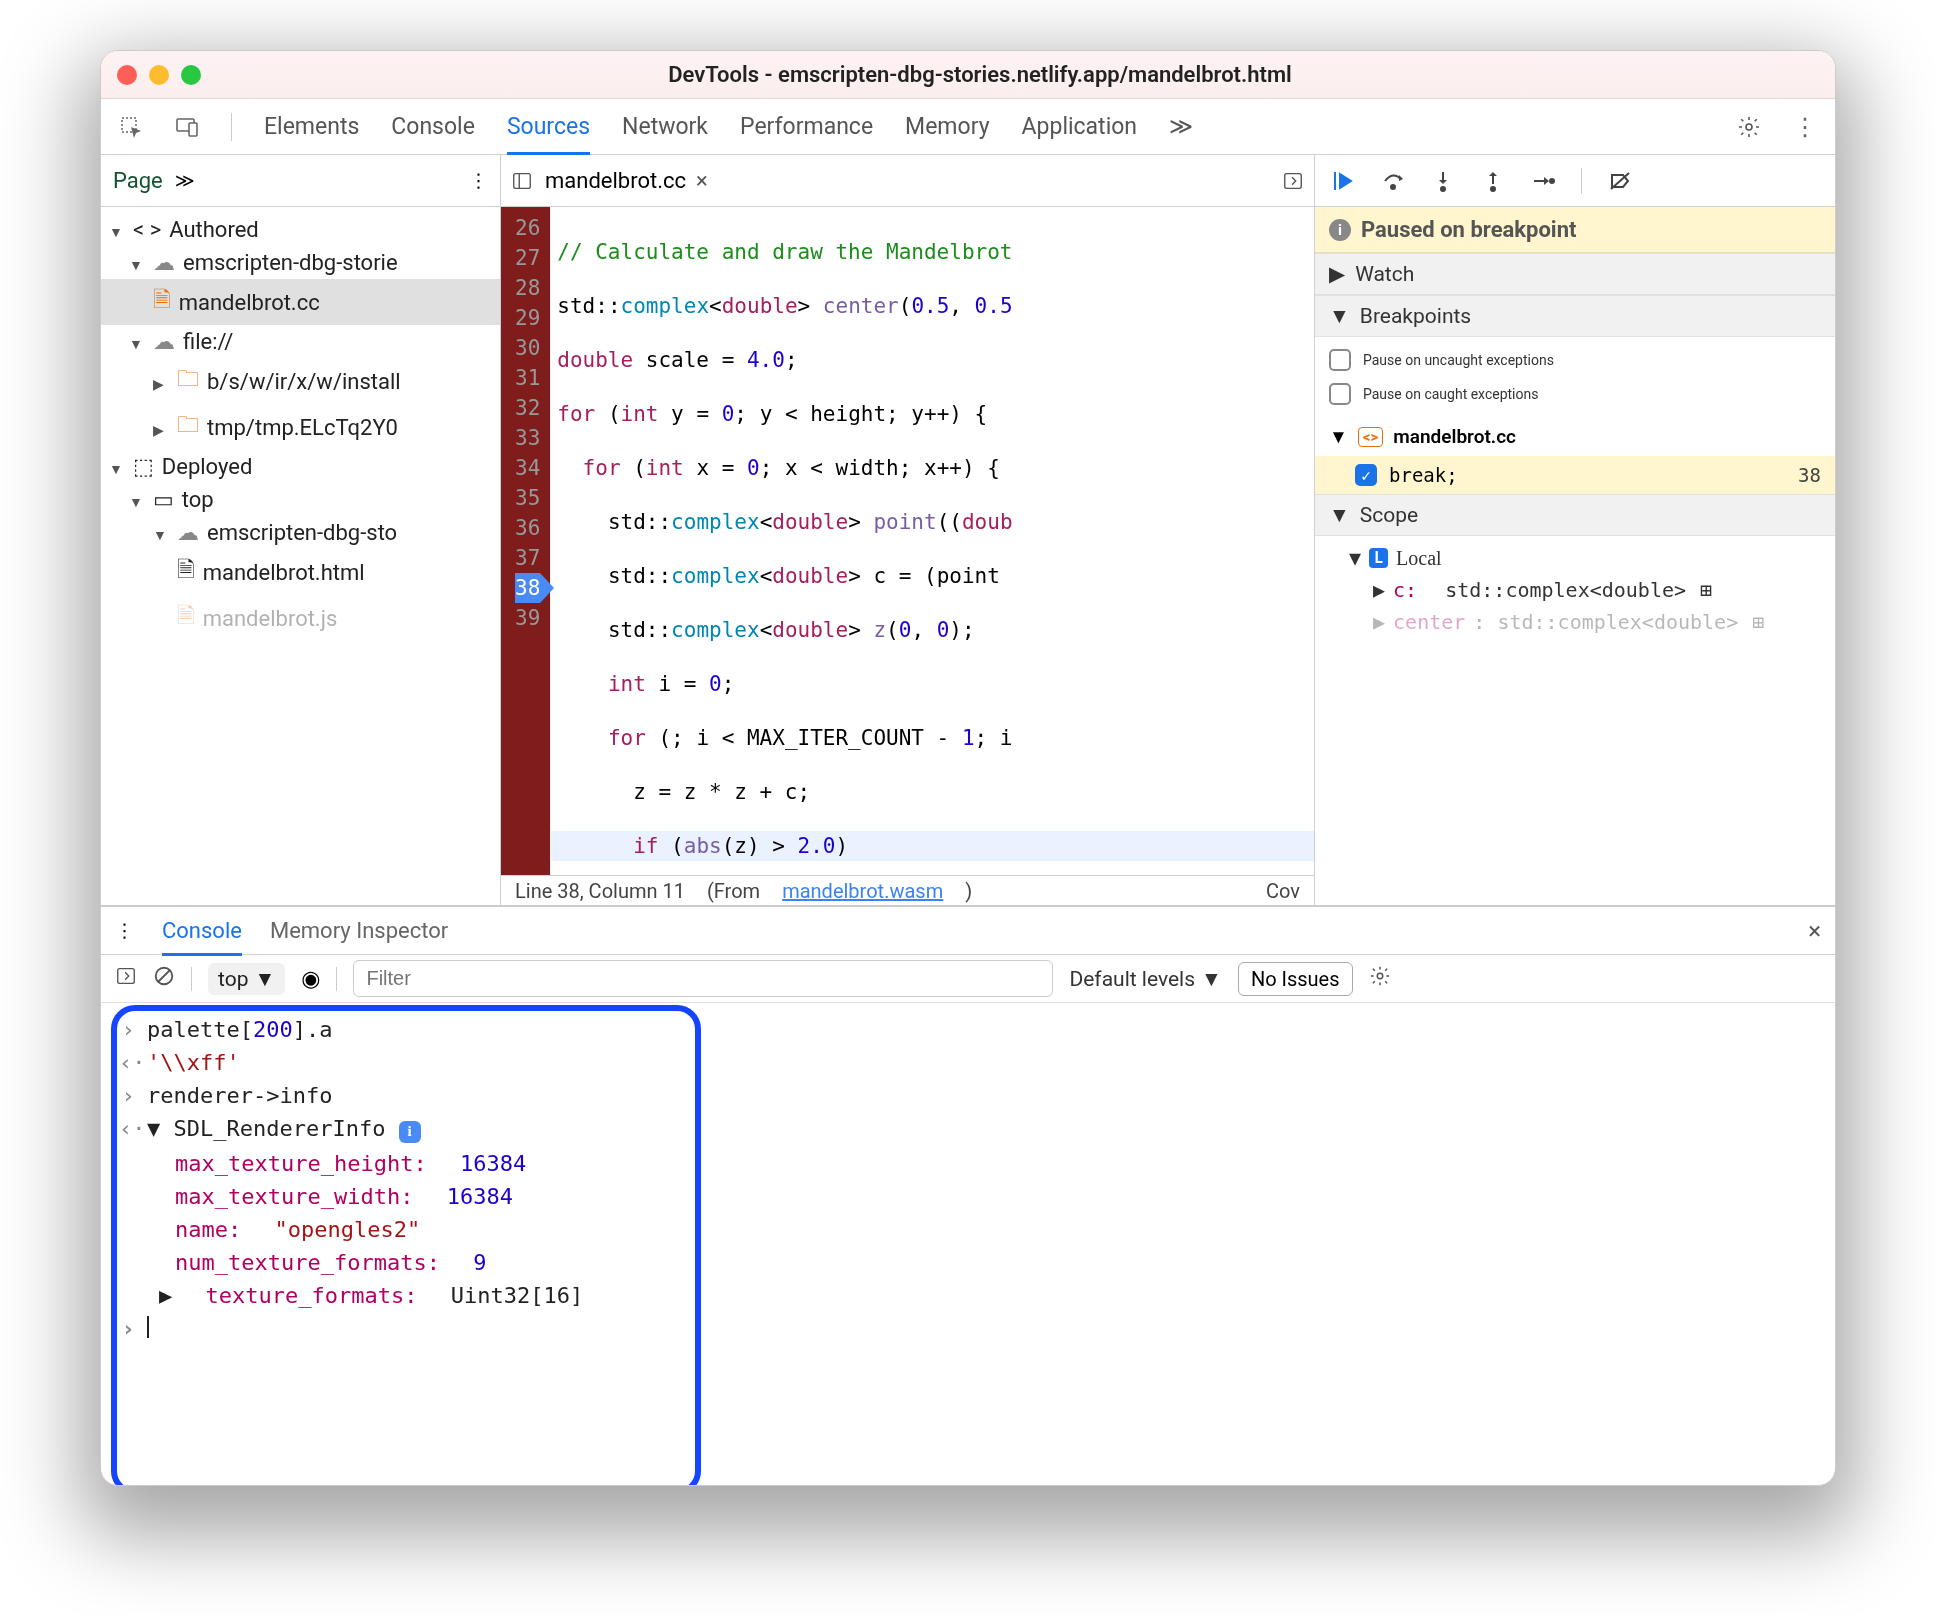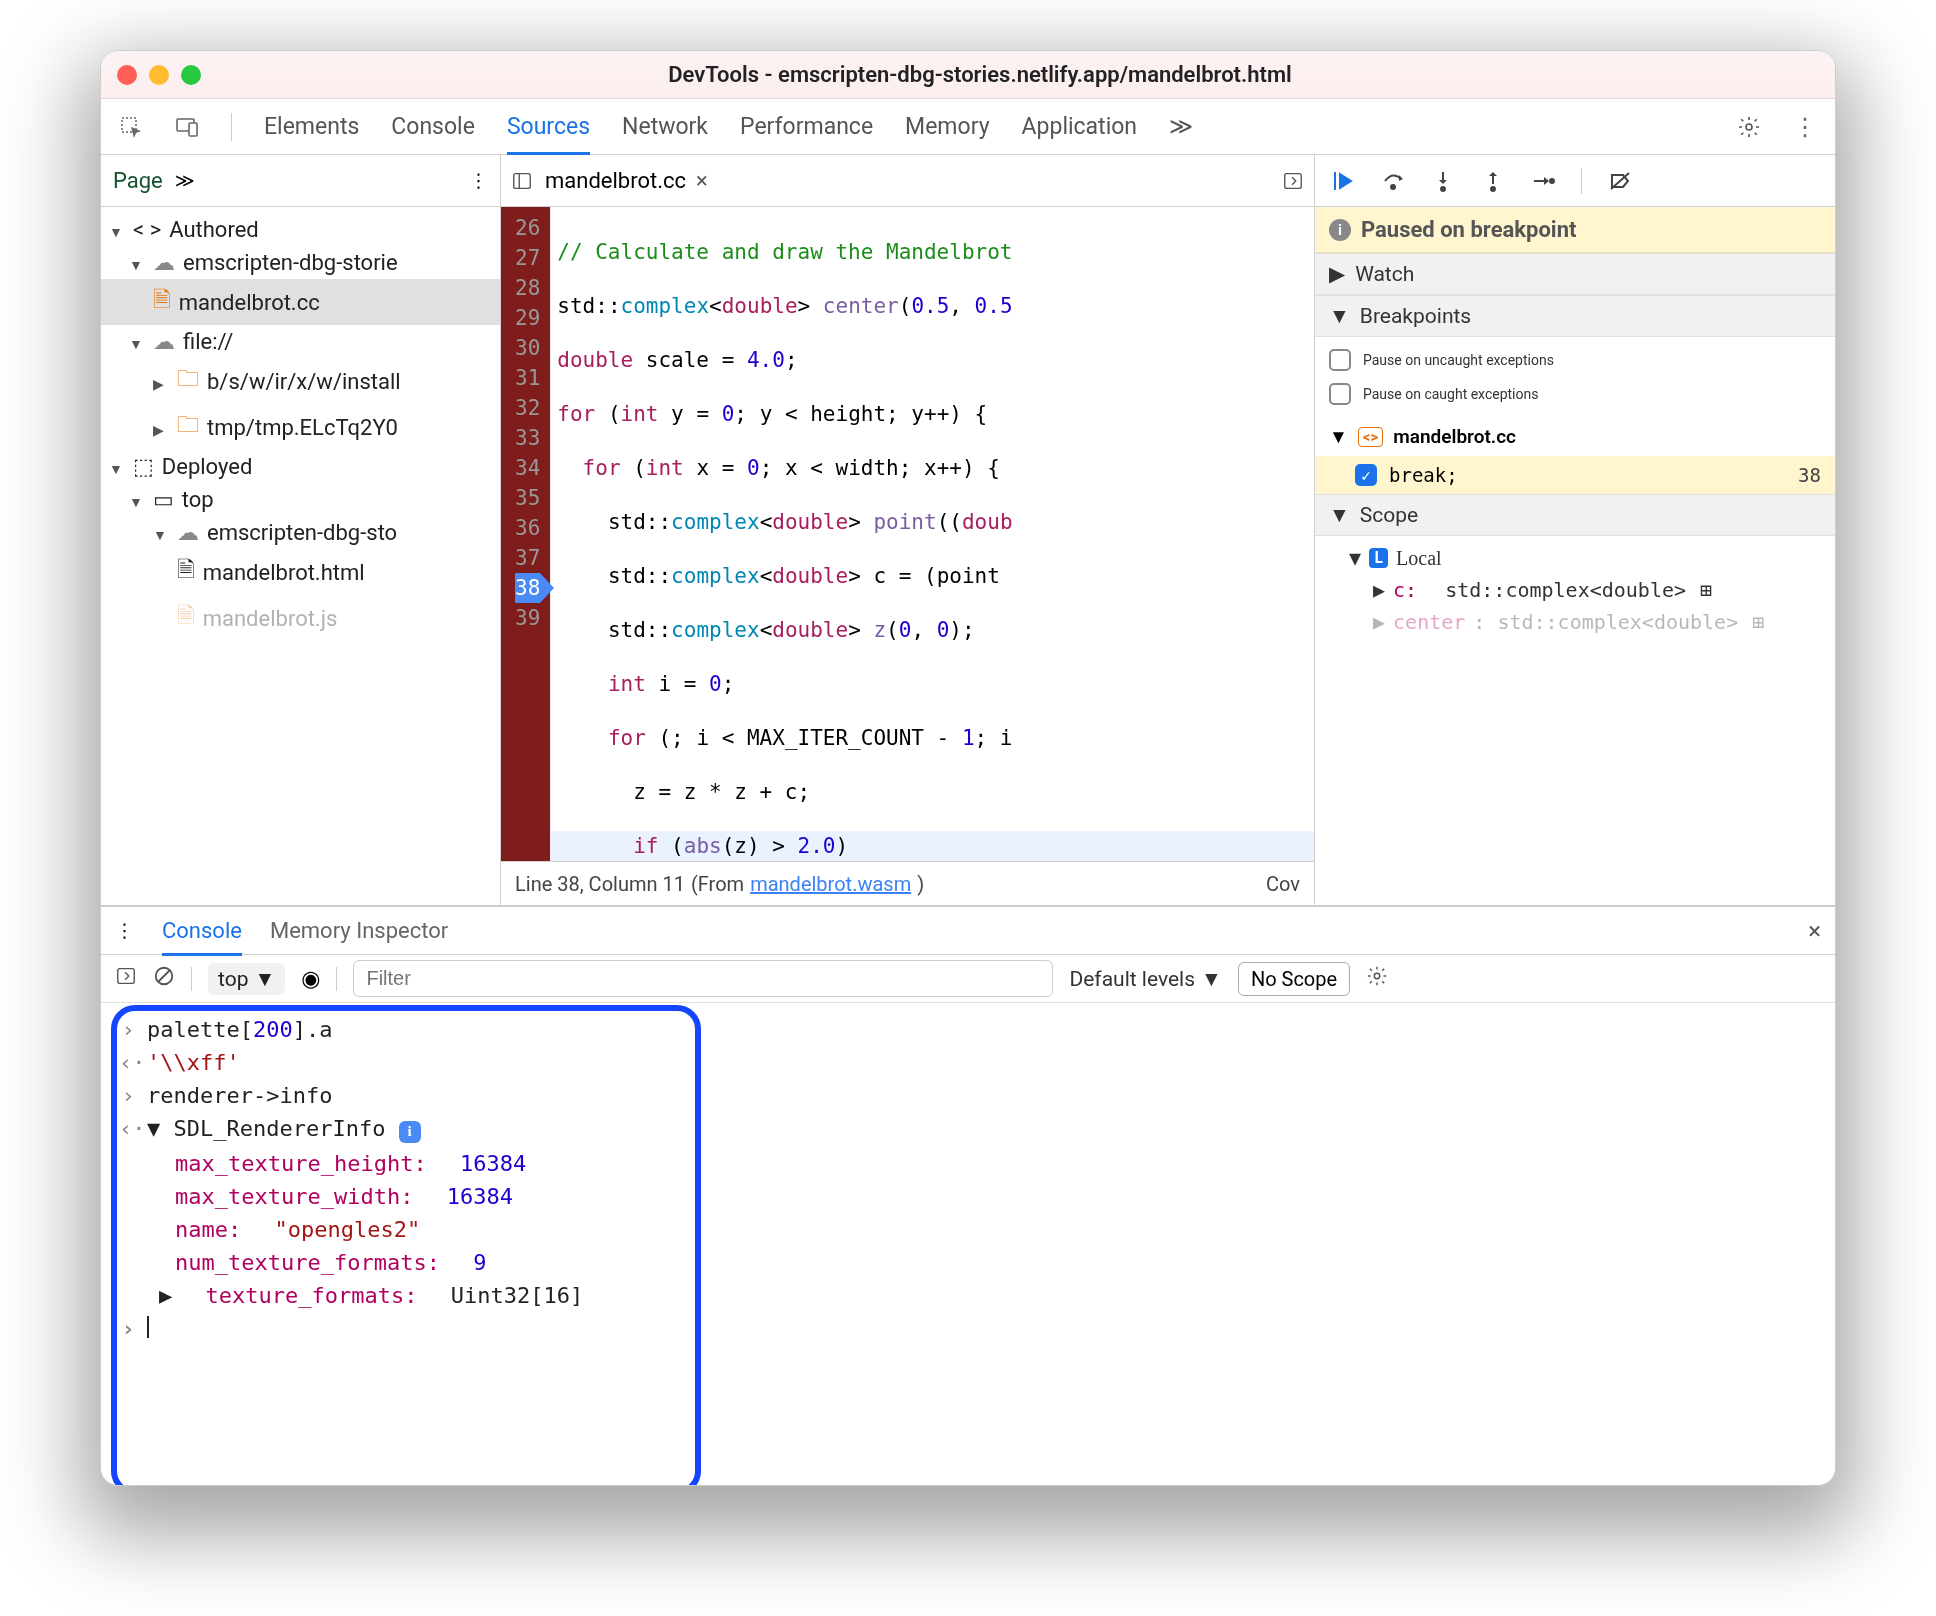--- a/index.html
+++ b/index.html
@@ -65,21 +65,21 @@
   .filetab { display:flex; align-items:center; gap:10px; font-size:22px;}
   .editor { flex:1; display:flex; font-family: "SF Mono", Menlo, Consolas, monospace; font-size:21px; overflow:hidden;}
   .gutter { background:#7f1d1d; color:#999; text-align:right; padding:6px 10px 6px 14px; border-right:1px solid #eee;}
   .gutter div{height:30px; line-height:30px;}
   .code { flex:1; padding:6px 0; white-space:pre; overflow:hidden;}
   .code-line{height:30px; line-height:30px; padding-left:6px;}
   .code-line.hl2{ background:#eaf2ff;}
   .gutter .hl-g{ background:#4a8af4; color:#fff; position:relative;}
   .gutter .hl-g::after{content:""; position:absolute; right:-14px; top:0; width:0; height:0; border-top:15px solid transparent; border-bottom:15px solid transparent; border-left:14px solid #4a8af4;}
   .kw{color:#a71d5d;} .ty{color:#0086b3;} .fn{color:#795da3;} .num{color:#1c00cf;} .cm{color:#1a8d1a;} .id{color:#000;}
-  .statusbar{height:44px; border-top:1px solid #d0d0d0; background:#fff; display:flex; align-items:center; padding:0 14px; font-size:20px; color:#444; gap:6px;}
+  .statusbar{height:30px; border-top:1px solid #d0d0d0; background:#fff; display:flex; align-items:center; padding:0 14px; font-size:20px; color:#444; gap:22px;}
   .statusbar a{color:#3b82f6; text-decoration:underline;}
 
   .right-panel { width:520px; display:flex; flex-direction:column;}
   .dbg-toolbar{ height:52px; border-bottom:1px solid #d0d0d0; display:flex; align-items:center; gap:26px; padding:0 16px;}
   .dbg-toolbar svg{display:block;}
   .paused-banner{ background:#fff6cf; padding:10px 14px; display:flex; align-items:center; gap:10px; border-bottom:1px solid #e9e0af;}
   .paused-banner .t{font-weight:700; color:#555; font-size:22px;}
   .section-hdr{ background:#f1f1f1; padding:8px 14px; border-bottom:1px solid #e0e0e0; border-top:1px solid #e0e0e0; font-size:21px; color:#333; display:flex; align-items:center; gap:10px;}
   .section-body{ padding:6px 14px; font-size:14px; color:#333;}
   .chk-row{display:flex; align-items:center; gap:12px; padding:6px 0;}
@@ -409,21 +409,21 @@
           <span>top</span>
           <span>▼</span>
         </span>
       <span style="font-size:22px;">◉</span>
       <span style="width:1px;height:24px;background:#ccc;"></span>
       <input placeholder="Filter" style="">
       <span class="levels">
           <span>Default levels</span>
           <span>▼</span>
         </span>
-      <span class="noissues">No Scope</span>
+      <span class="noissues">No Issues</span>
       <span><svg width="22" height="22" viewBox="0 0 24 24" fill="none" stroke="#555" stroke-width="1.6">
             <circle cx="12" cy="12" r="3"></circle>
             <path d="M12 2v3M12 19v3M4.2 4.2l2.1 2.1M17.7 17.7l2.1 2.1M2 12h3M19 12h3M4.2 19.8l2.1-2.1M17.7 6.3l2.1-2.1"></path>
           </svg></span>
     </div>
     <div class="console-body">
       <div class="hl-box"></div>
       <div class="crow">
           <span class="arr">›</span>
           <span><span>palette[</span><span class="cnum">200</span><span>].a</span></span>

